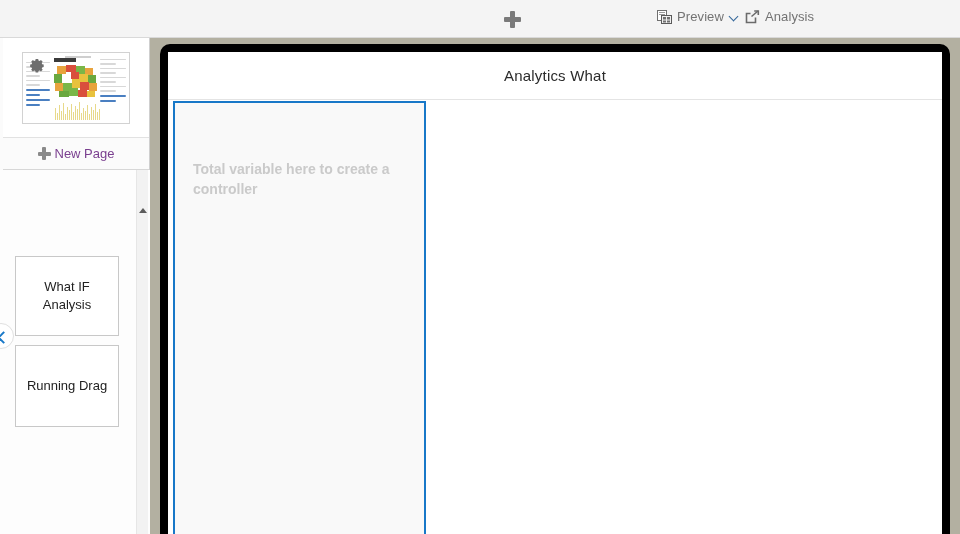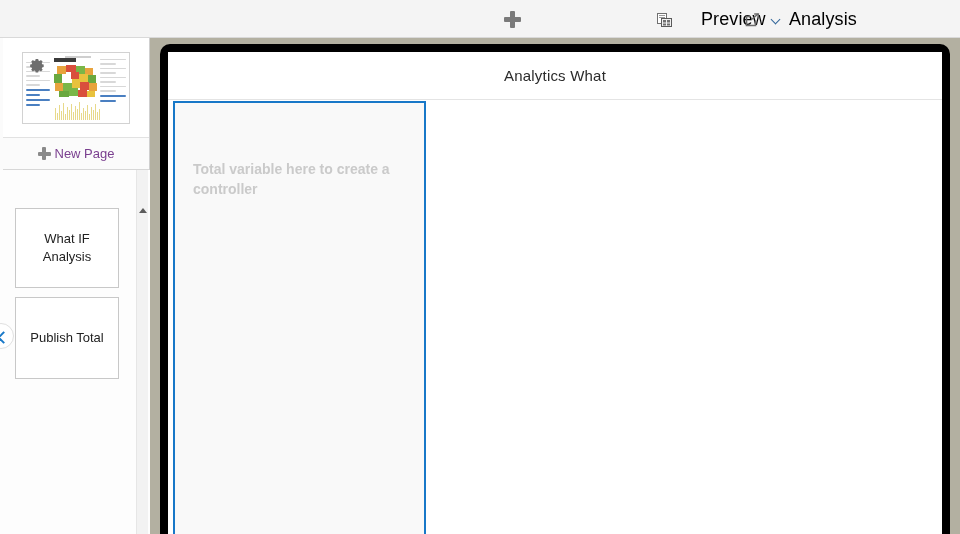--- a/index.html
+++ b/index.html
@@ -51,24 +51,23 @@
   .tb-action {
     position: absolute;
     top: 9px;
     display: flex;
     align-items: center;
     gap: 5px;
     cursor: pointer;
     white-space: nowrap;
   }
   .tb-action .tb-label {
-    font-size: 18px;
-    color: #000000;
+    font-size: 13px;
+    color: #737373;
     letter-spacing: 0.1px;
-    margin-left: 24px;
   }
   .tb-preview { left: 657px; }
   .tb-publish { left: 745px; }
 
   .chev-down {
     display: inline-block;
     width: 9px; height: 9px;
     position: relative;
     margin-left: 1px;
   }
@@ -193,20 +192,21 @@
     border: 1px solid #c8c8c8;
     display: flex;
     align-items: center;
     justify-content: center;
     text-align: center;
     font-size: 13px;
     color: #222222;
     line-height: 18px;
     padding: 4px 6px;
     cursor: pointer;
+    margin-top: 48px;
   }
   .page-card-0 { top: 38px; height: 80px; }
   .page-card-1 { top: 127px; height: 82px; }
 
   .sb-scroll {
     position: absolute;
     right: 1px; top: 132px;
     width: 12px; height: 364px;
     background: #f2f2f2;
     border-left: 1px solid #e6e6e6;
@@ -450,21 +450,21 @@
     <div class="newpage">
       <span class="newpage-plus"></span>
       <span class="newpage-label">New Page</span>
     </div>
 
     <div class="pagelist">
       <div class="page-card page-card-0">
         <span>What IF Analysis</span>
       </div>
       <div class="page-card page-card-1">
-        <span>Publish Total</span>
+        <span>Running Drag</span>
       </div>
     </div>
 
     <div class="sb-scroll">
       <div class="sb-up"></div>
     </div>
 
     <div class="collapse-btn">
       <span class="chev-left"></span>
     </div>

